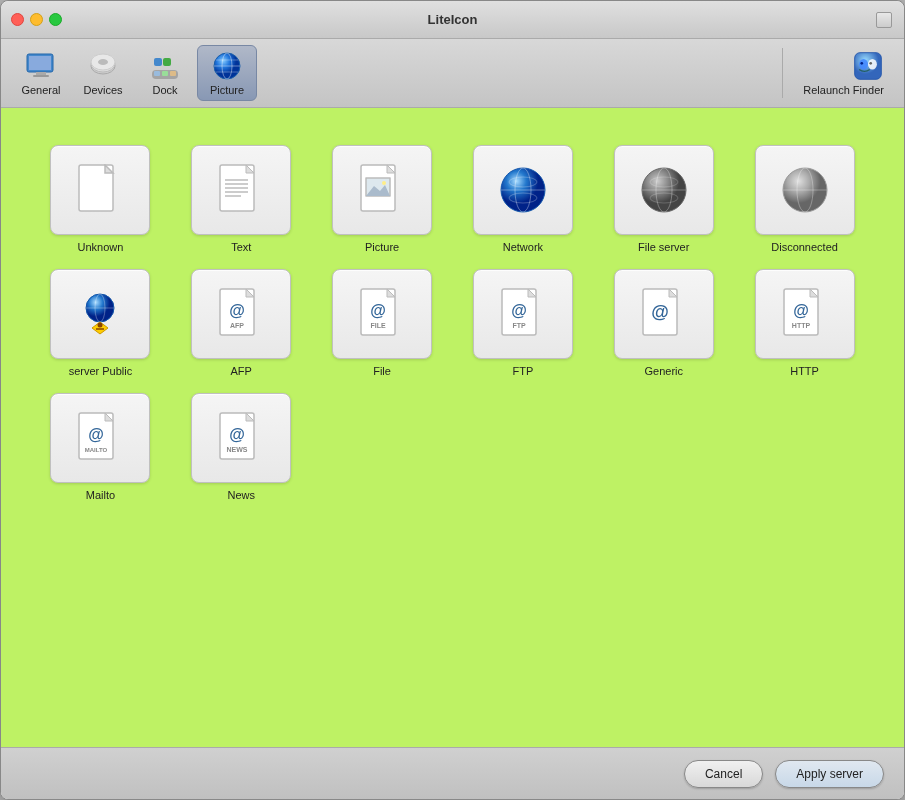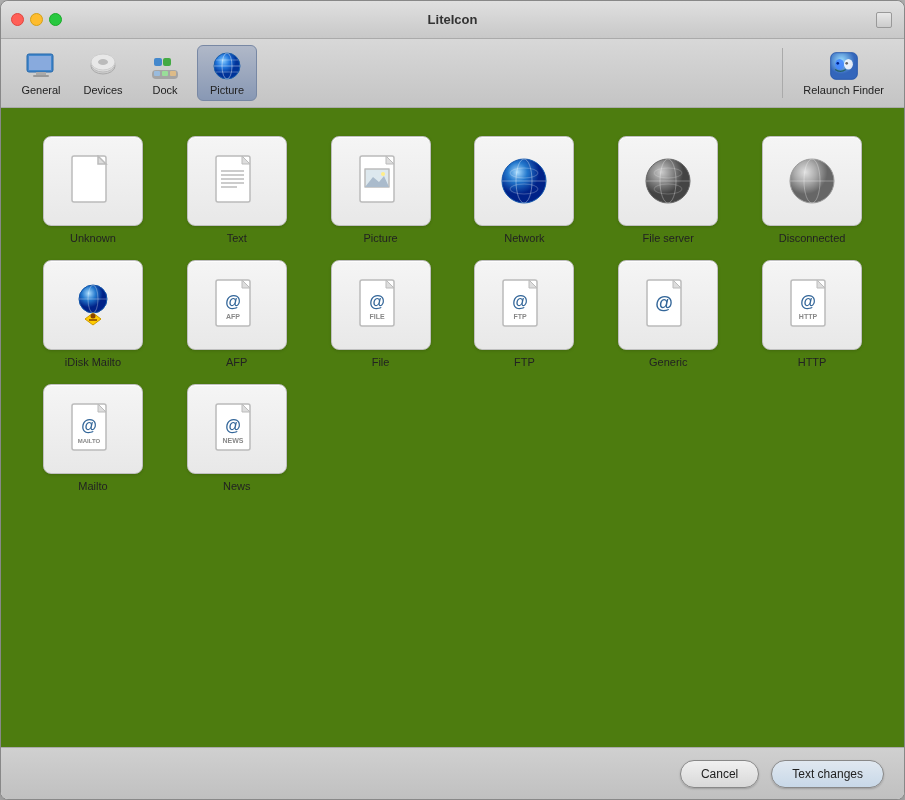--- a/index.html
+++ b/index.html
@@ -121,30 +121,30 @@
       height: 50px;
       background: #aaa;
       margin: 0 8px;
     }
 
     .toolbar-spacer { flex: 1; }
 
     .relaunch-finder {
       display: flex;
       flex-direction: column;
-      align-items: center;
+      align-items: flex-end;
       cursor: pointer;
       padding: 4px 10px;
     }
 
     
     .main-content {
       flex: 1;
-      background: #4d7c0f;
-      padding: 28px;
+      background: #bef264;
+      padding: 37px;
       overflow-y: auto;
     }
 
     .icon-grid {
       display: grid;
       grid-template-columns: repeat(6, 1fr);
       gap: 16px;
       max-width: 860px;
     }
 
@@ -428,21 +428,21 @@
             </defs>
             <circle cx="26" cy="20" r="14" fill="url(#idiskpGlobe)" stroke="#1155aa" stroke-width="1"></circle>
             <ellipse cx="26" cy="20" rx="5" ry="14" fill="none" stroke="rgba(255,255,255,0.3)" stroke-width="1"></ellipse>
             <line x1="12" y1="20" x2="40" y2="20" stroke="rgba(255,255,255,0.3)" stroke-width="1"></line>
 
             <polygon points="26,34 34,40 26,46 18,40" fill="#ffcc00" stroke="#cc9900" stroke-width="1"></polygon>
             <circle cx="26" cy="37" r="2.5" fill="#884400"></circle>
             <line x1="22" y1="41" x2="30" y2="41" stroke="#884400" stroke-width="1.5"></line>
           </svg>
         </div>
-        <span class="icon-label">iDisk Mailto</span>
+        <span class="icon-label">server Public</span>
       </div>
 
       <div class="icon-cell">
         <div class="icon-box">
           <div style="position:relative; width:44px; height:52px;">
             <svg width="44" height="52" viewBox="0 0 44 52">
               <rect x="1" y="1" width="34" height="46" rx="2" fill="white" stroke="#bbb" stroke-width="1.5"></rect>
               <polygon points="27,1 35,9 27,9" fill="#ddd" stroke="#bbb" stroke-width="1"></polygon>
               <text x="18" y="28" text-anchor="middle" font-size="16" font-weight="bold" fill="#336699">@</text>
               <text x="18" y="40" text-anchor="middle" font-size="7" font-weight="bold" fill="#888">AFP</text>
@@ -533,15 +533,15 @@
           </div>
         </div>
         <span class="icon-label">News</span>
       </div>
 
     </div>
   </div>
 
   <div class="footer">
     <button class="footer-btn">Cancel</button>
-    <button class="footer-btn primary">Text changes</button>
+    <button class="footer-btn primary">Apply server</button>
   </div>
 </div>
 
 </body></html>

